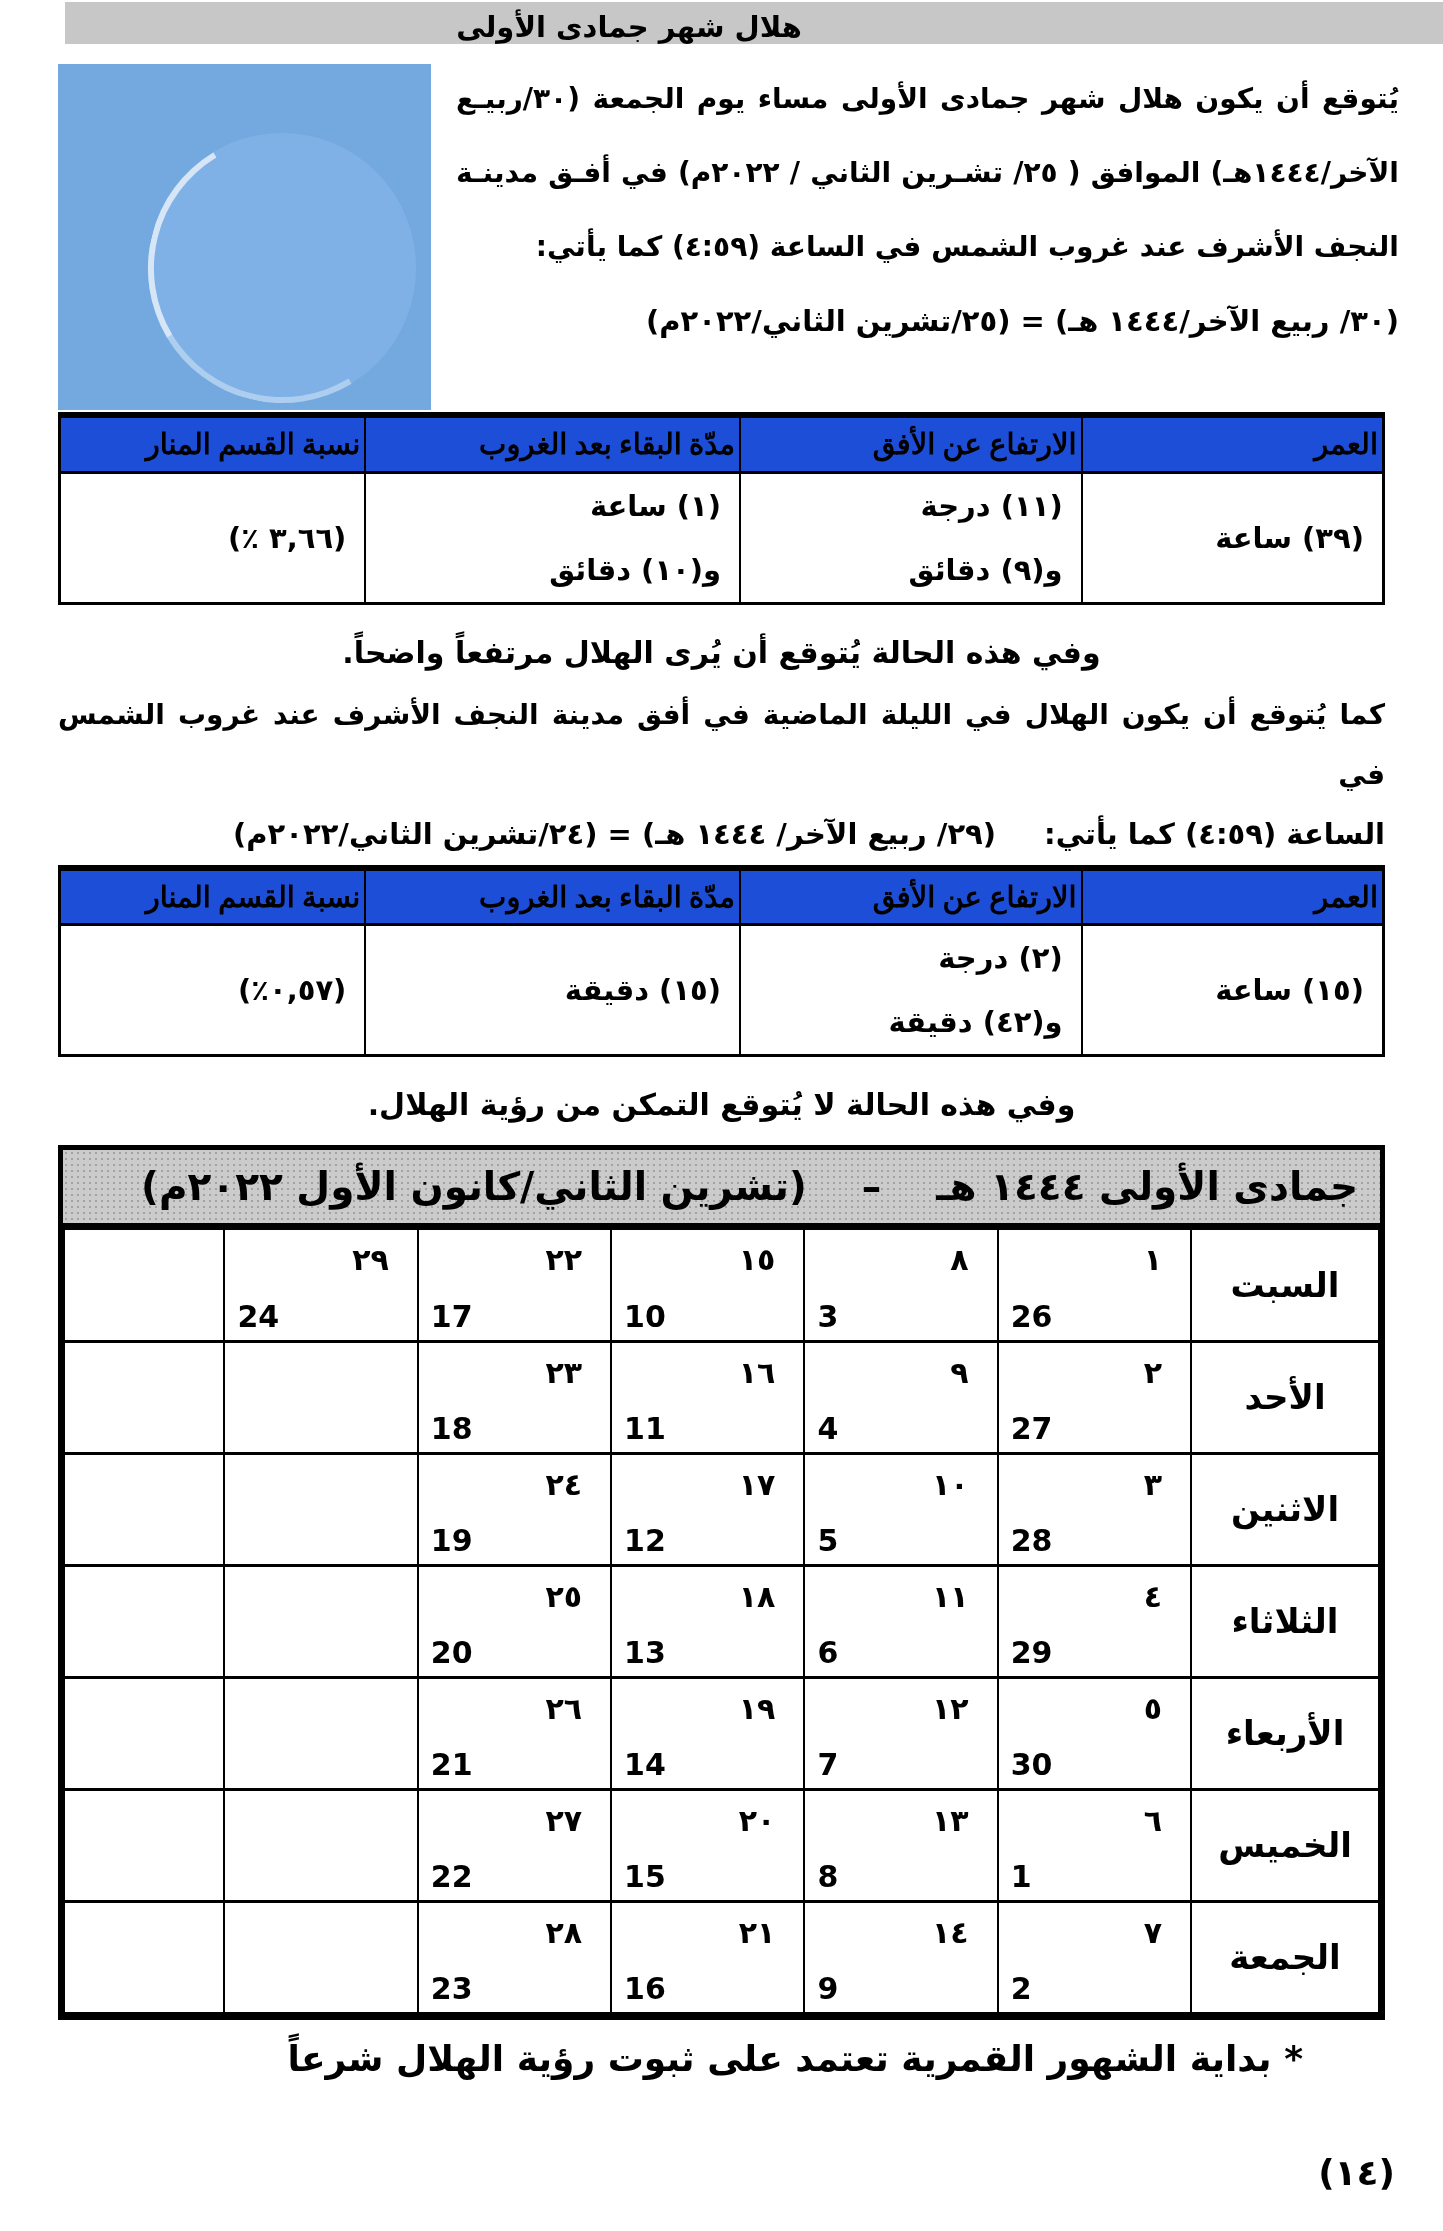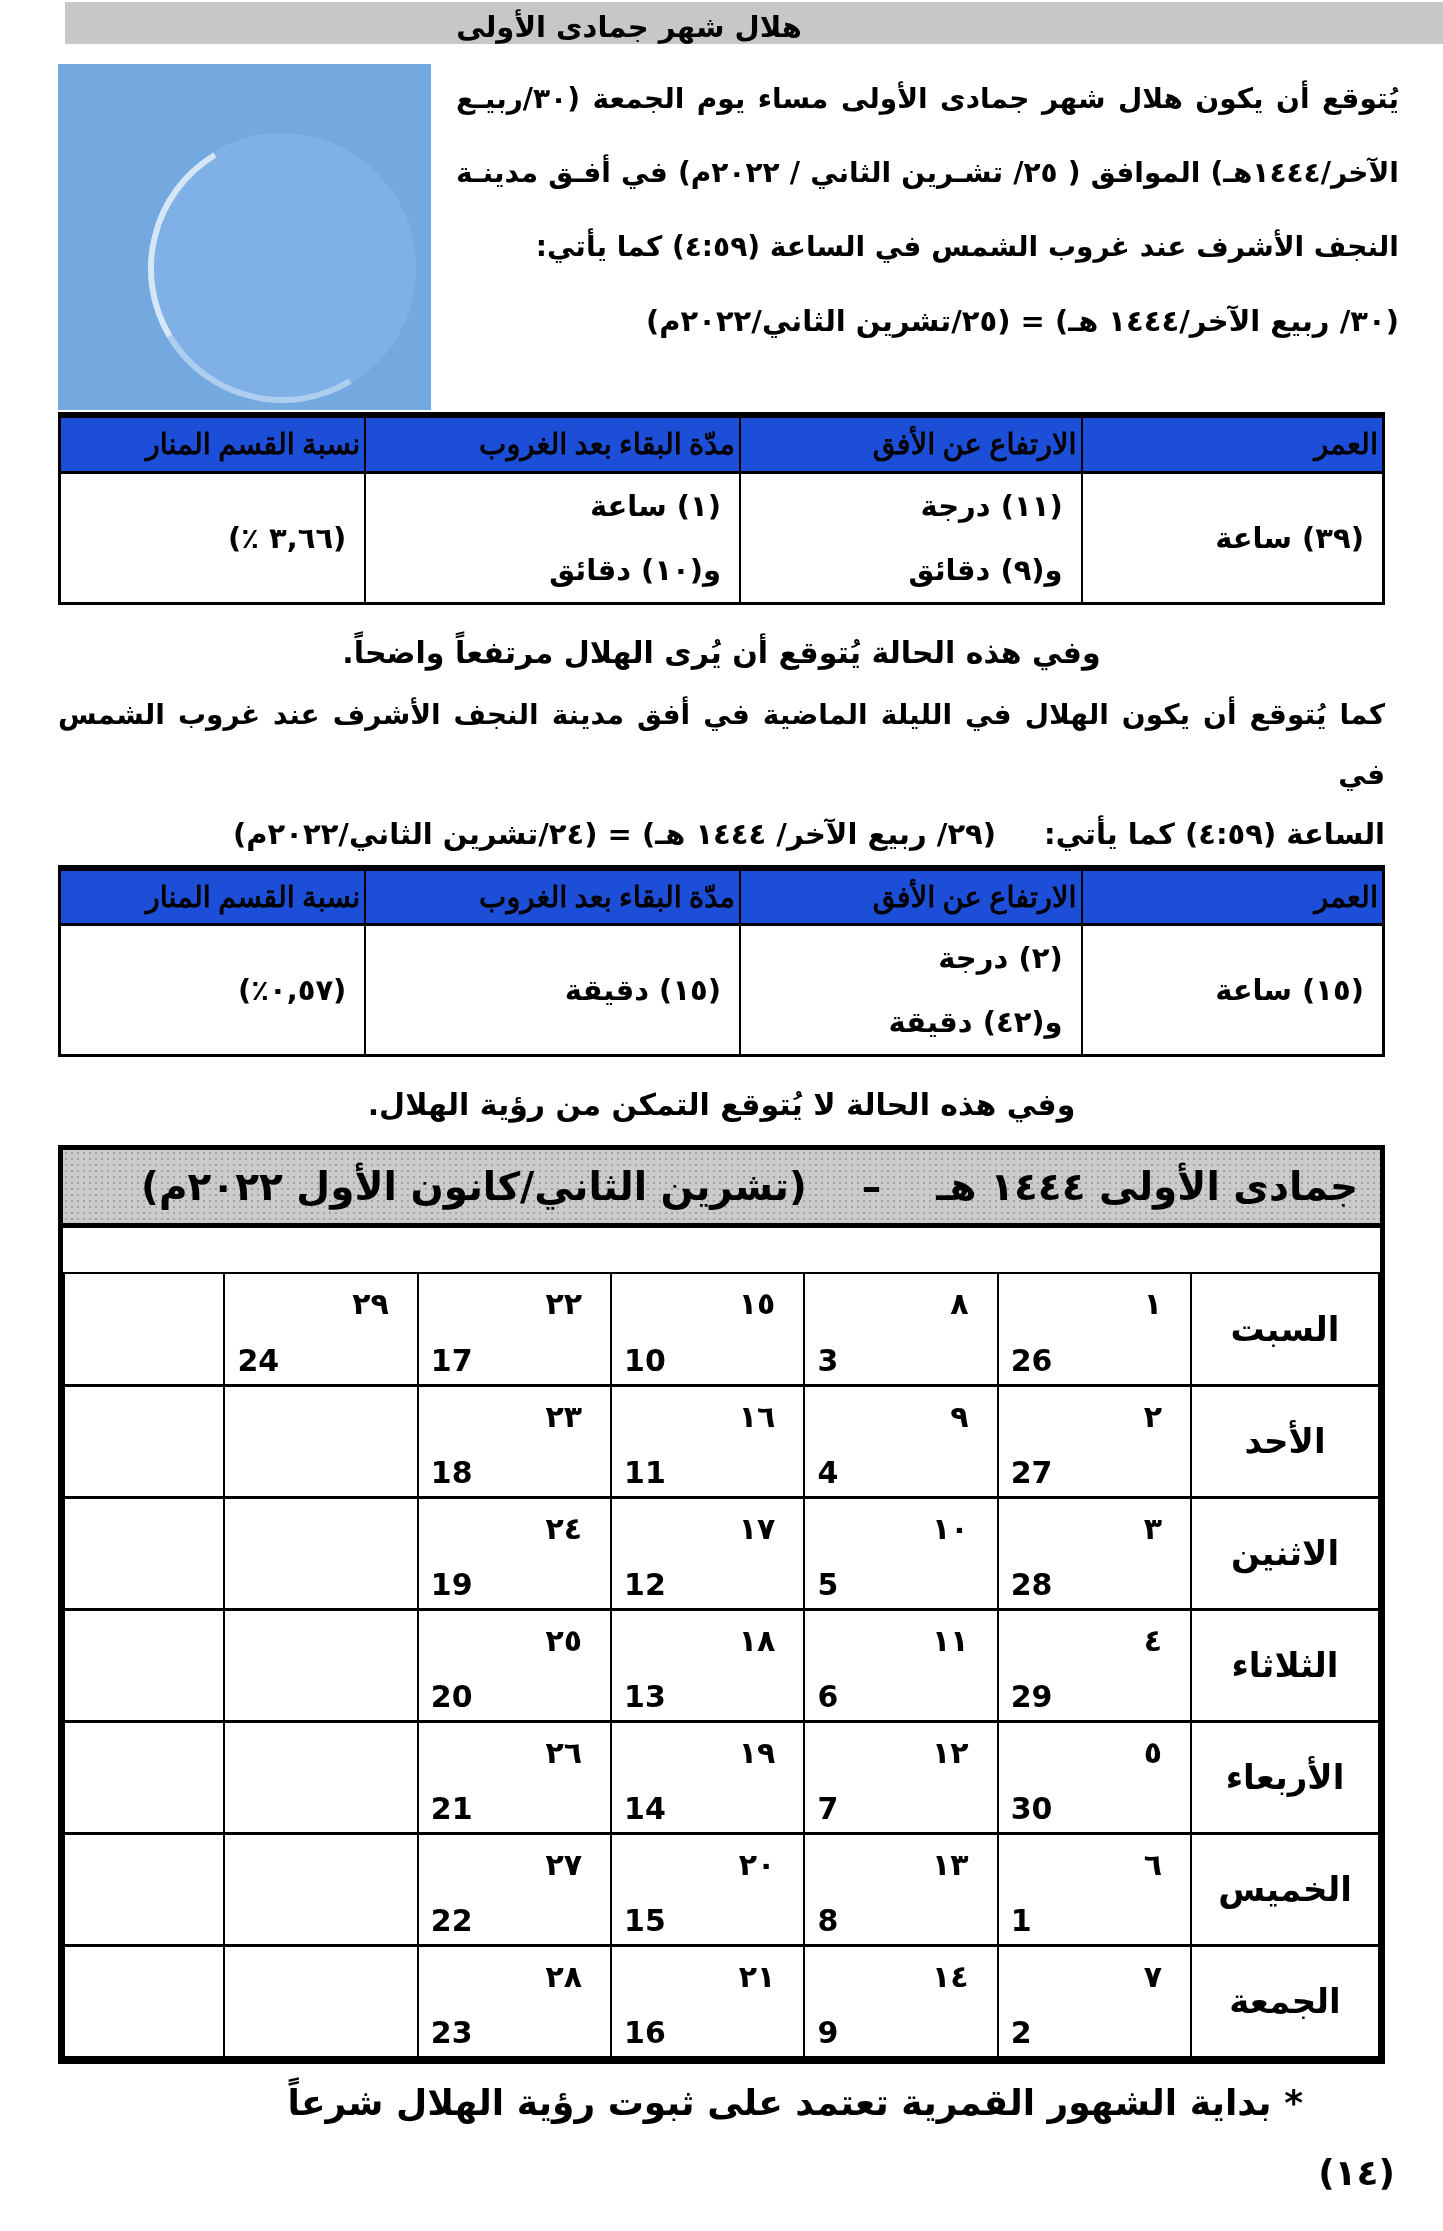--- a/index.html
+++ b/index.html
@@ -70,21 +70,21 @@
   
   .cal { margin:14px 58px 0 58px; border:5px solid #000; }
   .cal-title {
     height:78px; border-bottom:5px solid #000;
     background-color:#cbcbcb;
     background-image:radial-gradient(#a2a2a2 1px, rgba(0,0,0,0) 1.4px);
     background-size:6px 6px;
     display:flex; direction:rtl; align-items:center; gap:55px;
     padding:0 22px; font-size:39px; white-space:nowrap;
   }
-  table.grid { width:100%; border-collapse:collapse; direction:rtl; table-layout:fixed;margin-top:44px; }
+  table.grid { width:100%; border-collapse:collapse; direction:rtl; table-layout:fixed; }
   table.grid td { border:2px solid #000; height:112px; position:relative; }
   table.grid tr { border-bottom:3px solid #000; }
   td.day { font-size:34px; text-align:center; vertical-align:middle; }
   .h-num { position:absolute; top:12px; right:28px; font-size:30px;
            letter-spacing:14px; direction:ltr; }
   .g-num { position:absolute; bottom:6px; left:12px; font-size:30px; direction:ltr; }
 
   .footnote { direction:rtl; text-align:right; font-size:36px; margin-top:18px;
               padding-right:140px; white-space:nowrap; }
   .page-num { position:absolute; top:2152px; right:48px; font-size:36px;

